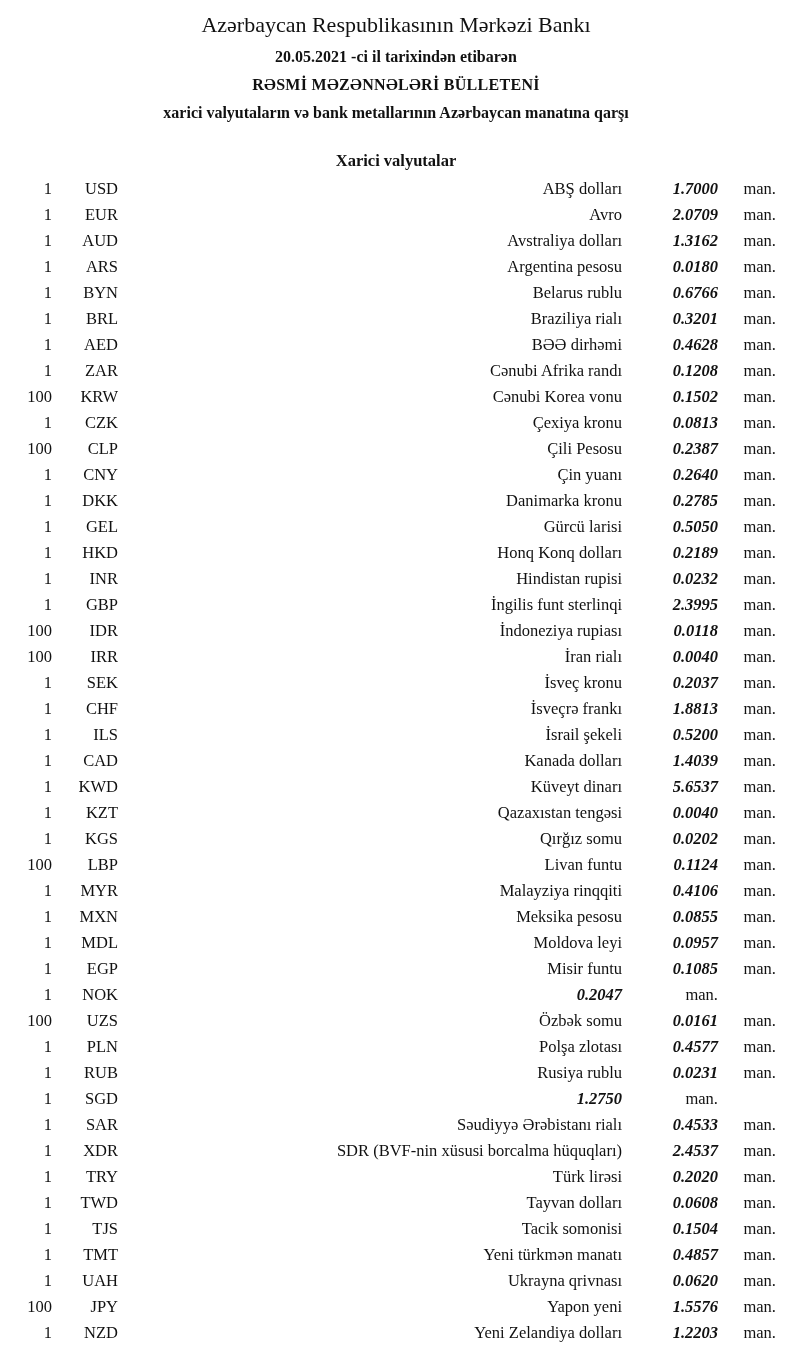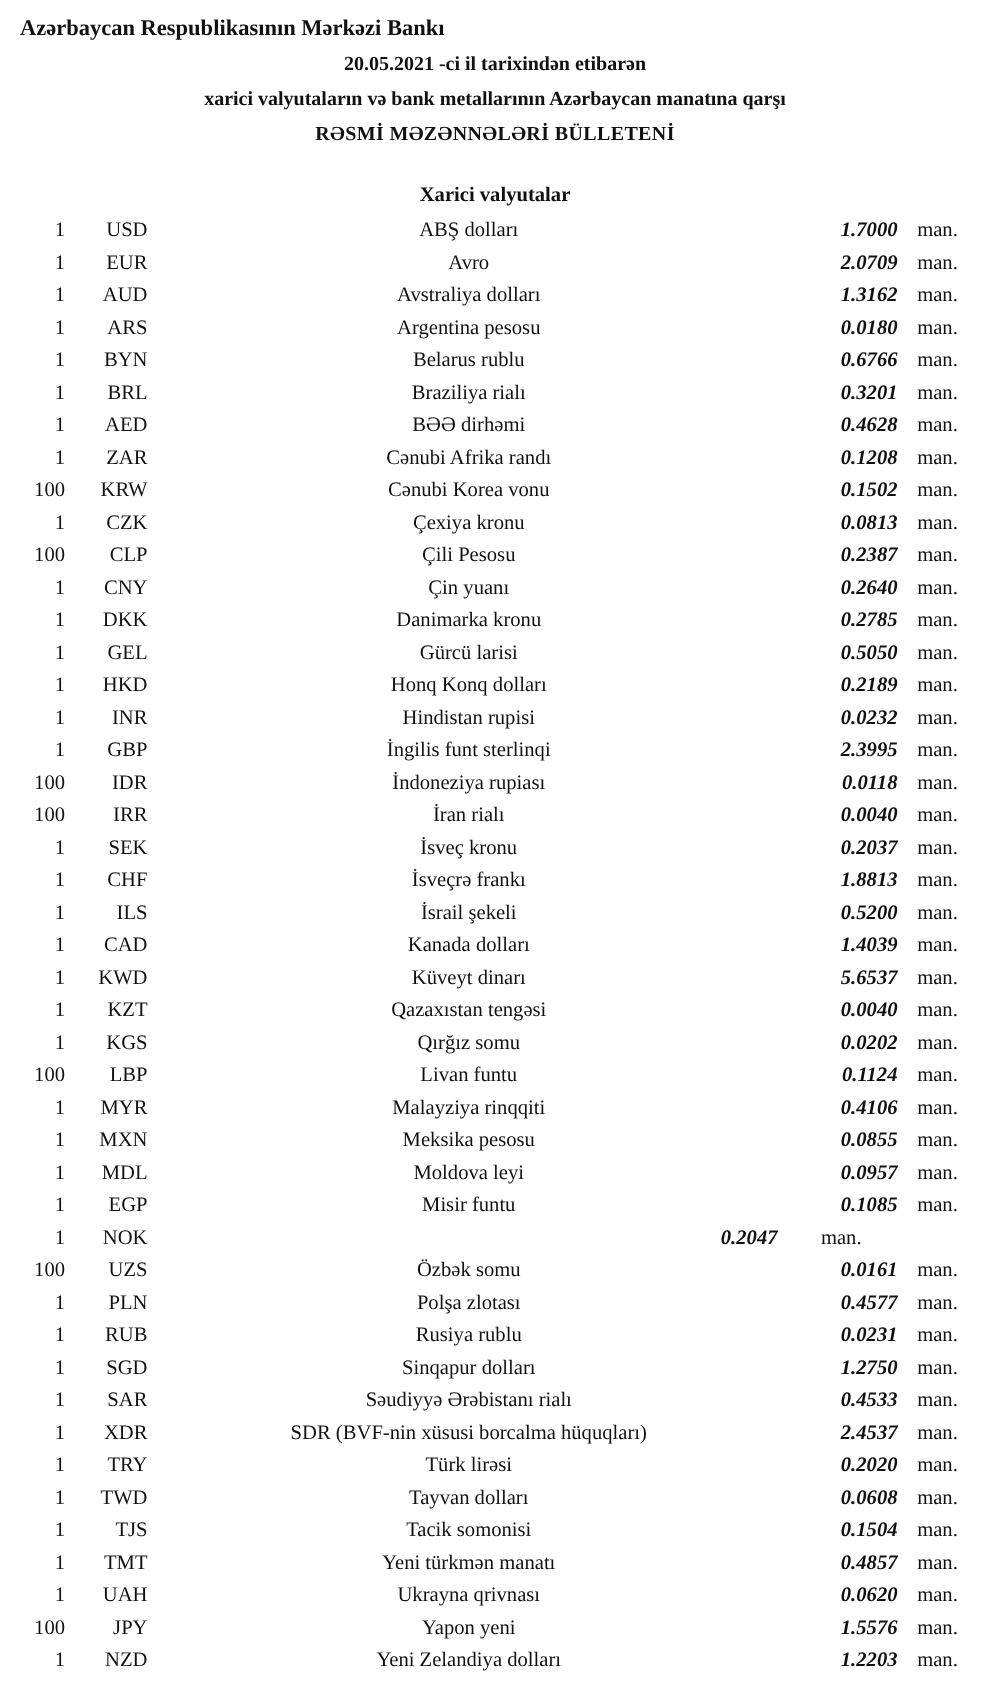--- a/index.html
+++ b/index.html
@@ -9,23 +9,23 @@
     color: #111111;
   }
   .page {
     width: 800px;
     min-height: 1359px;
     margin: 0 auto;
     background: #ffffff;
     padding: 10px 24px 10px 16px;
   }
   .doc-title {
-    text-align: left;
-    font-size: 18px;
-    font-weight: bold;
+    text-align: center;
+    font-size: 22px;
+    font-weight: normal;
     margin-top: 2px;
   }
   .doc-sub {
     text-align: center;
     font-size: 16px;
     font-weight: bold;
     margin-top: 9px;
     line-height: 1.2;
   }
   .doc-sub.caps { letter-spacing: 0.3px; }
@@ -42,36 +42,36 @@
   }
   .rate-row {
     display: grid;
     grid-template-columns: 40px 62px 1fr 96px 58px;
     align-items: baseline;
     height: 26px;
     font-size: 16.5px;
   }
   .cell-qty   { text-align: right;  padding-right: 4px; }
   .cell-code  { text-align: right; }
-  .cell-name  { text-align: center;   padding-left: 10px; }
+  .cell-name  { text-align: right;   padding-left: 10px; }
   .cell-rate  { text-align: right;  font-weight: bold; font-style: italic; }
-  .cell-unit  { text-align: center;  padding-left: 6px; }
+  .cell-unit  { text-align: right;  padding-left: 6px; }
 </style>
 </head>
 <body>
 
 <div class="page">
 
   <div class="doc-title">Azərbaycan Respublikasının Mərkəzi Bankı</div>
 
   <div class="doc-sub">20.05.2021 -ci il tarixindən etibarən</div>
 
+  <div class="doc-sub caps">RƏSMİ MƏZƏNNƏLƏRİ BÜLLETENİ</div>
+
   <div class="doc-sub">xarici valyutaların və bank metallarının Azərbaycan manatına qarşı</div>
-
-  <div class="doc-sub caps">RƏSMİ MƏZƏNNƏLƏRİ BÜLLETENİ</div>
 
   <div class="section-title">Xarici valyutalar</div>
 
   <div class="rates-table">
     <div>
   <div class="rate-row">
     <span class="cell-qty">1</span>
     <span class="cell-code">USD</span>
     <span class="cell-name">ABŞ dolları</span>
     <span class="cell-rate">1.7000</span>
@@ -345,21 +345,20 @@
     <span class="cell-qty">1</span>
     <span class="cell-code">RUB</span>
     <span class="cell-name">Rusiya rublu</span>
     <span class="cell-rate">0.0231</span>
     <span class="cell-unit">man.</span>
   </div>
 
   <div class="rate-row">
     <span class="cell-qty">1</span>
     <span class="cell-code">SGD</span>
-    <span class="cell-name">Sinqapur dolları</span>
     <span class="cell-rate">1.2750</span>
     <span class="cell-unit">man.</span>
   </div>
 
   <div class="rate-row">
     <span class="cell-qty">1</span>
     <span class="cell-code">SAR</span>
     <span class="cell-name">Səudiyyə Ərəbistanı rialı</span>
     <span class="cell-rate">0.4533</span>
     <span class="cell-unit">man.</span>

